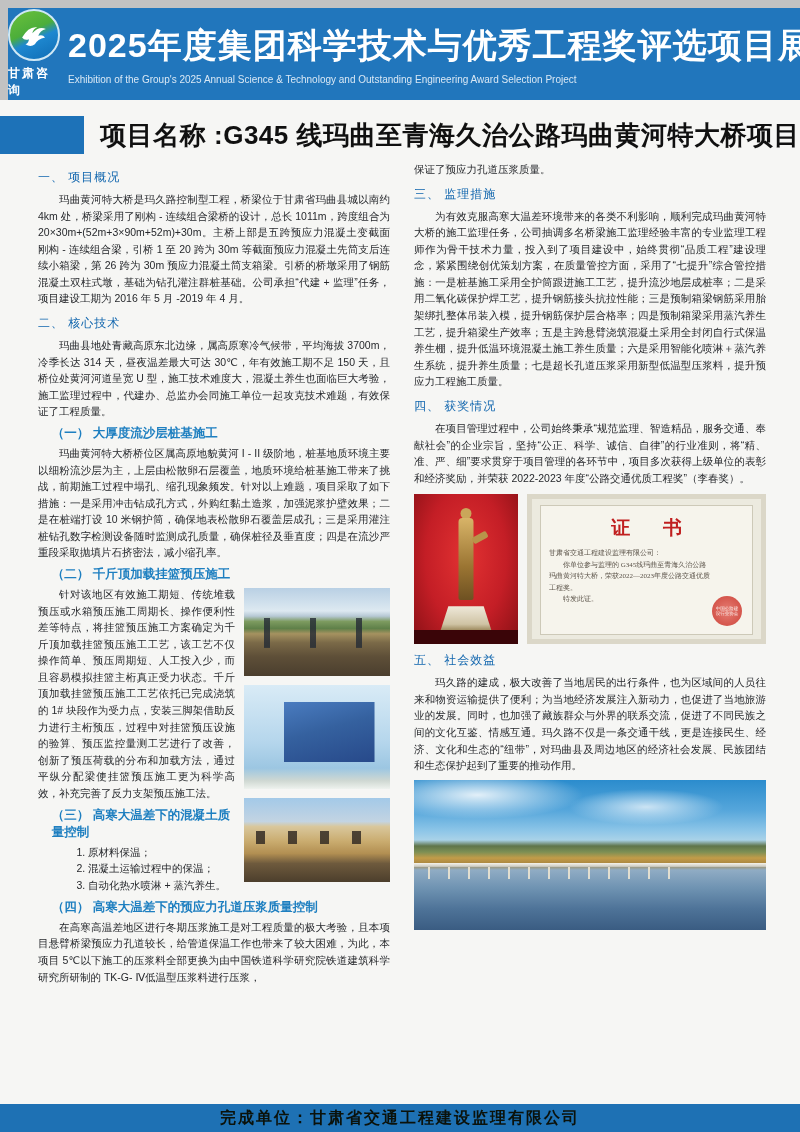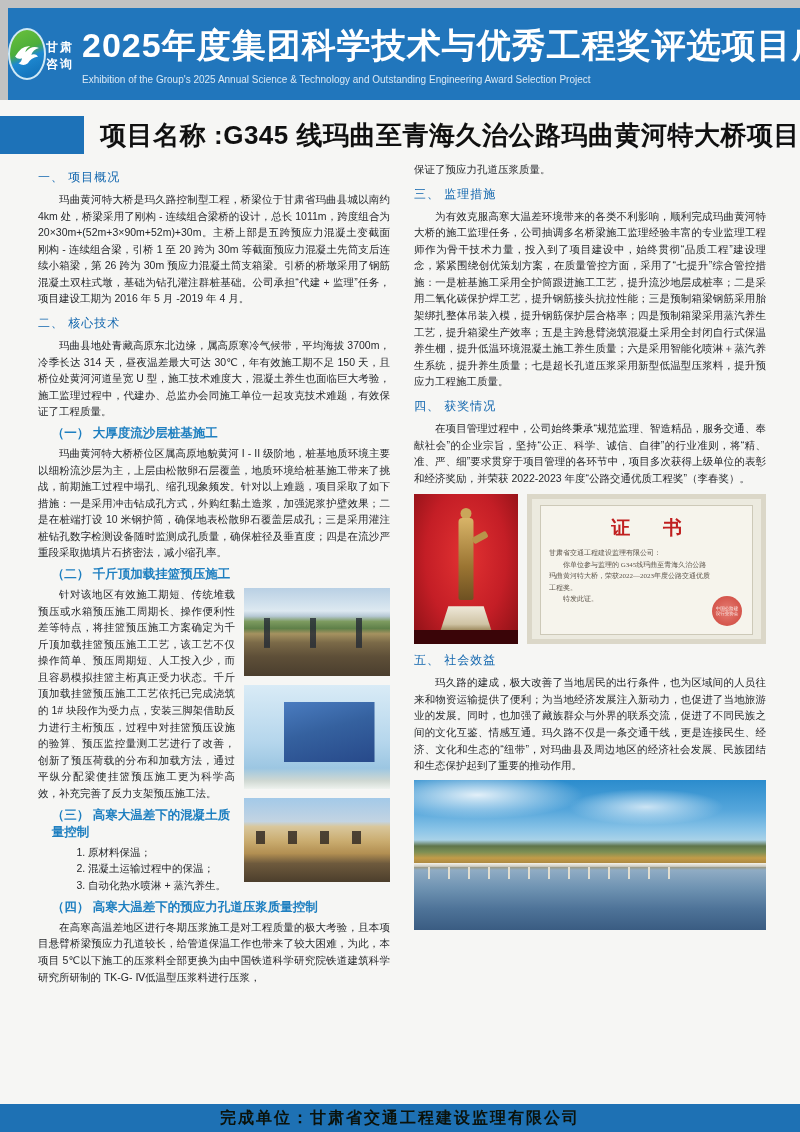--- a/index.html
+++ b/index.html
@@ -4,21 +4,21 @@
 <style>
   * { margin:0; padding:0; box-sizing:border-box; }
   html,body { width:800px; }
   body { font-family:"Liberation Sans","DejaVu Sans",sans-serif; background:#e8e8e6; }
   .page { position:relative; width:800px; height:1132px; background:#f6f6f4; overflow:hidden; }
 
   
   .top-strip { height:8px; background:#c2c2c2; }
   .header-wrap { background:#c2c2c2; padding-left:8px; }
   .header { height:92px; background:#2176bc; display:flex; align-items:center; }
-  .logo { width:112px; display:flex; align-items:center; justify-content:center;font-family:Liberation Mono, monospace; }
+  .logo { width:112px; display:flex; flex-direction:column; align-items:center; justify-content:center;font-family:Liberation Mono, monospace; }
   .logo-circle { width:52px; height:52px; border-radius:50%;
     background:linear-gradient(155deg,#6cc13c 0%,#4cae3a 42%,#1e88d0 58%,#0f6cb4 100%);
     border:2px solid #cfe8f5; display:flex; align-items:center; justify-content:center; }
   .logo-circle svg { width:34px; height:30px; }
   .logo-text { color:#ffffff; font-size:12px; font-weight:bold; margin-top:4px; letter-spacing:2px; }
   .header-titles { flex:1; padding-left:8px; }
   .header-title { color:#ffffff; font-size:34px; font-weight:bold; letter-spacing:1px; white-space:nowrap; }
   .header-subtitle { color:#d9e8f5; font-size:10px; margin-top:5px; white-space:nowrap; }
   .header-divider { width:2px; height:92px; background:#ffffff; margin:0 6px 0 10px; }
   .award-badge { width:112px; text-align:center; color:#0d0d0d; font-size:34px; font-weight:bold; letter-spacing:2px; }

